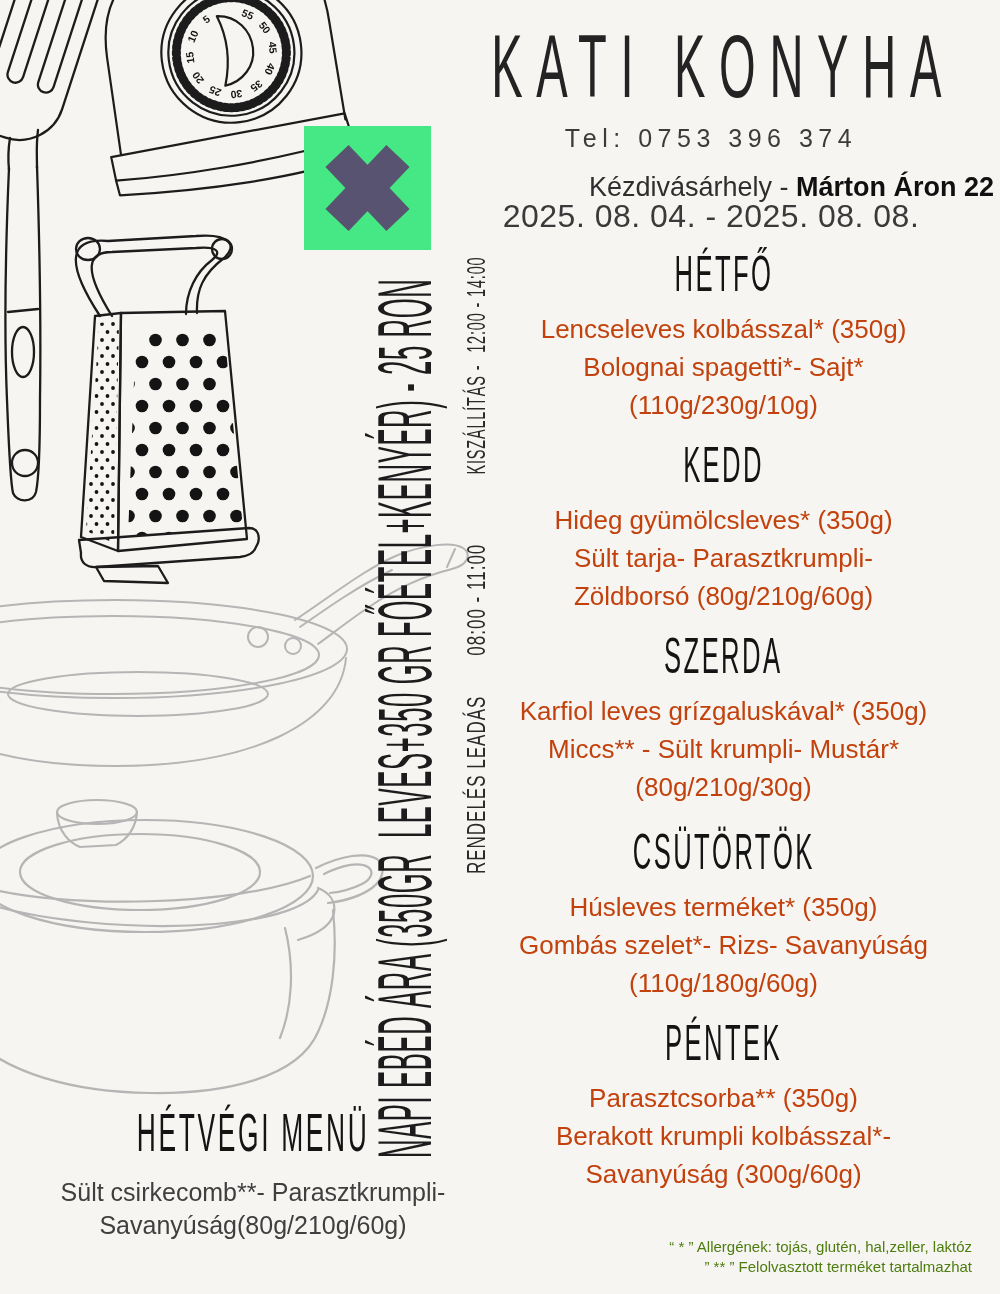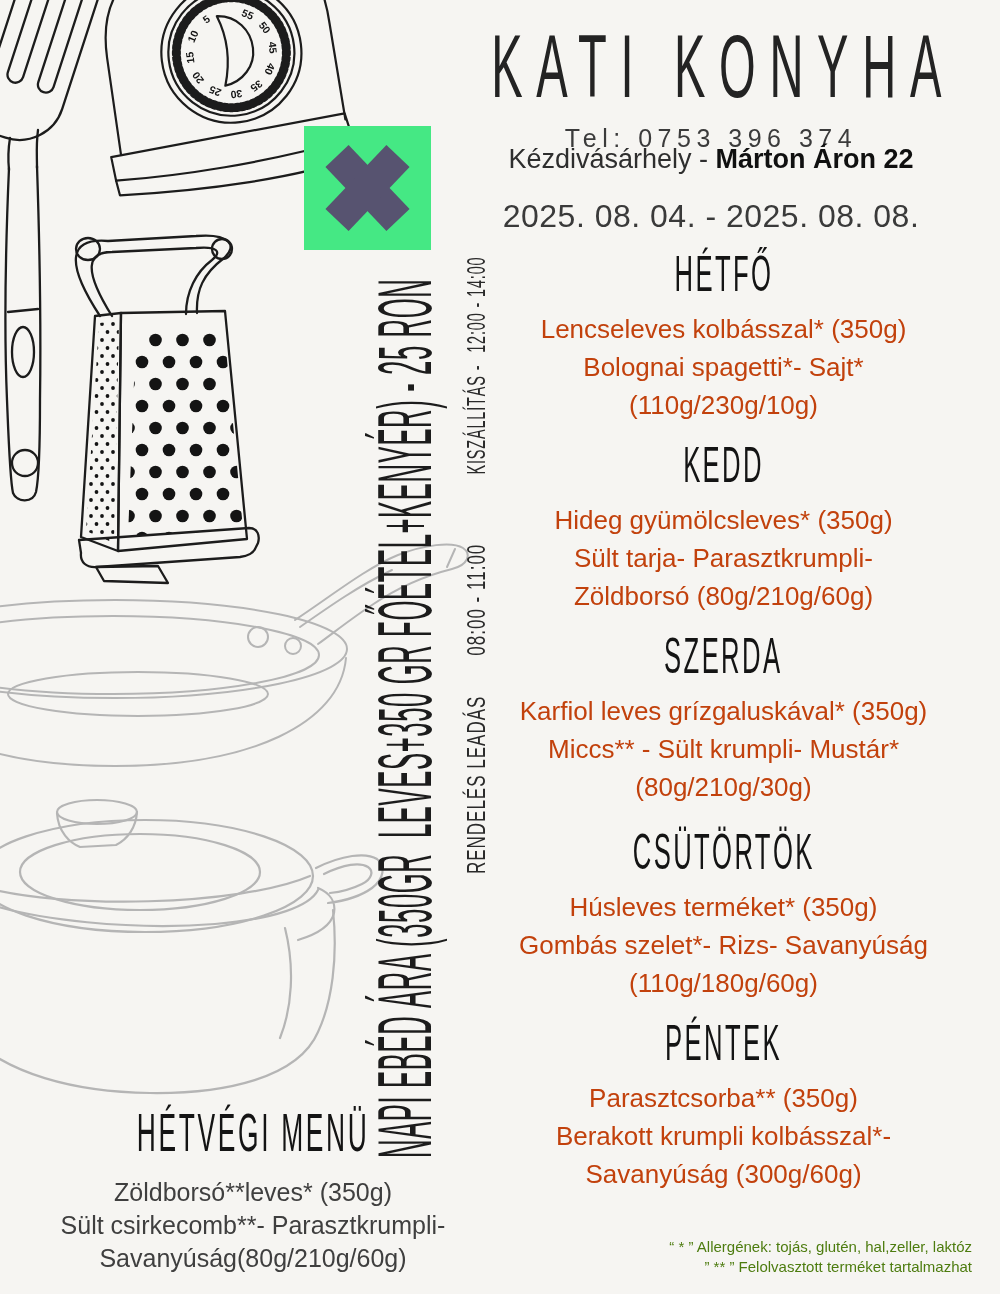--- a/index.html
+++ b/index.html
@@ -9,21 +9,21 @@
   .drawings text{font-family:"Liberation Sans",sans-serif;font-size:10.5px;font-weight:600;fill:#141414;stroke:none;}
 
   .logo{position:absolute;left:304px;top:126px;width:127px;height:124px;z-index:2;}
 
   .title{position:absolute;left:440px;top:12px;width:566px;height:108px;z-index:3;
          display:flex;align-items:center;justify-content:center;color:#232323;}
   .title span{display:inline-block;font-size:62px;font-weight:400;letter-spacing:18px;
               white-space:nowrap;transform:scale(0.76,1.42);}
   .phone{position:absolute;left:428px;top:124px;width:566px;text-align:center;z-index:3;
          font-size:25px;letter-spacing:5.5px;color:#3b3b3b;}
-  .address{position:absolute;left:428px;top:144px;width:566px;text-align:center;z-index:3;
+  .address{position:absolute;left:428px;top:172px;width:566px;text-align:right;z-index:3;
            font-size:27px;color:#2e2e2e;}
   .address b{font-weight:700;color:#101010;}
   .dates{position:absolute;left:428px;top:198px;width:566px;text-align:center;z-index:3;
          font-size:32px;letter-spacing:0.5px;color:#3a3a3a;}
 
   .menu{position:absolute;left:452px;top:248px;width:543px;z-index:3;}
   .day{margin-bottom:15px;}
   .day.gap-top{margin-top:20px;}
   .day h2{margin:0 0 8px;height:54px;display:flex;align-items:center;justify-content:center;font-weight:400;}
   .day h2 span{display:inline-block;font-size:27px;letter-spacing:2.5px;color:#141414;
@@ -214,21 +214,20 @@
     <span>KISZÁLLÍTÁS -</span><span class="sgap"></span><span>12:00 - 14:00</span>
   </div>
   <div class="vsched vorder">
     <span>RENDELÉS LEADÁS</span><span class="sgap"></span><span>08:00 - 11:00</span>
   </div>
 
   <div class="weekend">
     <h2>
         <span>HÉTVÉGI MENÜ</span>
       </h2>
-    <p>Zöldborsó**leves* (350g)</p>
     <p>Sült csirkecomb**- Parasztkrumpli-</p>
     <p>Savanyúság(80g/210g/60g)</p>
   </div>
 
   <div class="footnotes">
     <div>“ * ” Allergének: tojás, glutén, hal,zeller, laktóz</div>
     <div>” ** ” Felolvasztott terméket tartalmazhat</div>
   </div>
 
 </div>

